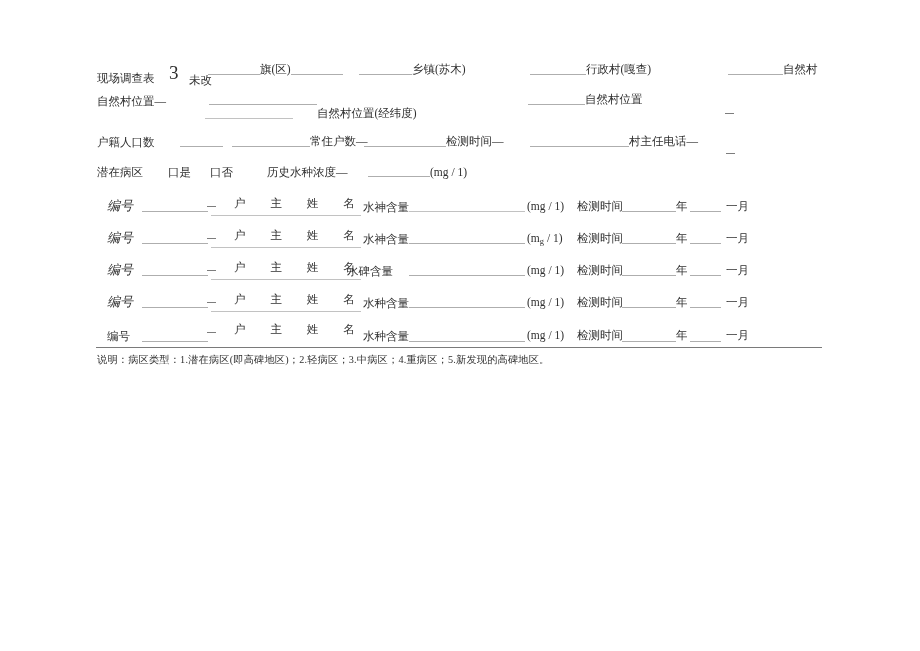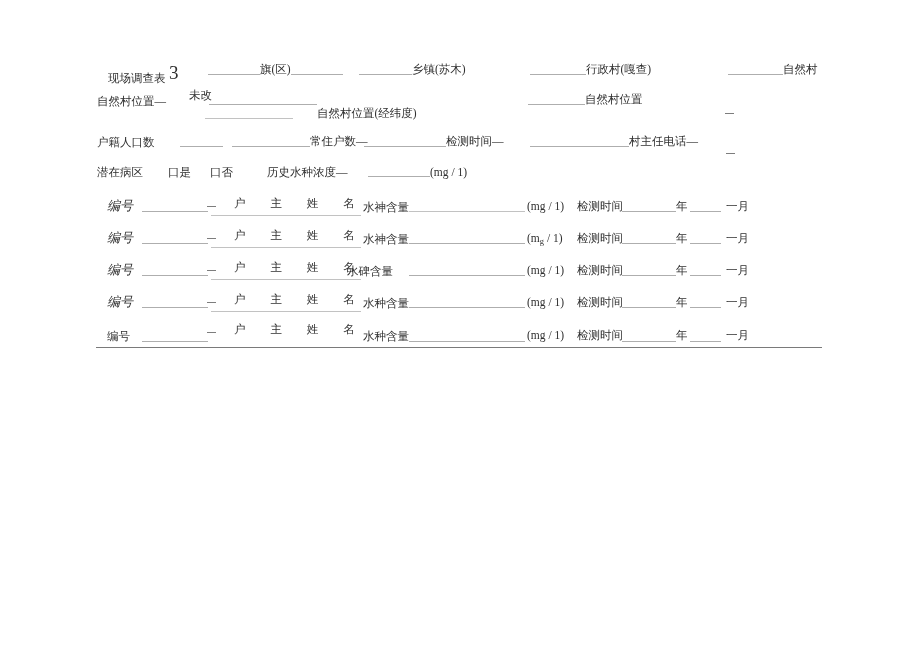--- a/index.html
+++ b/index.html
@@ -65,23 +65,23 @@
   .mgsub {
     font-size: 8.5px;
     vertical-align: -2px;
   }
 </style>
 </head>
 <body>
 
 <div class="page">
 
-  <span class="t" style="left:108px; top:73px;">现场调查表</span>
+  <span class="t" style="left:97px; top:73px;">现场调查表</span>
   <span class="t big3" style="left:169px; top:63px;">3</span>
-  <span class="t" style="left:189px; top:90px;">未改</span>
+  <span class="t" style="left:189px; top:75px;">未改</span>
 
   <div class="rule thin" style="left:208px; top:74px; width:52px;"></div>
   <span class="t" style="left:260px; top:64px;">旗(区)</span>
 
   <div class="rule thin" style="left:291px; top:74px; width:52px;"></div>
   <div class="rule thin" style="left:359px; top:74px; width:53px;"></div>
   <span class="t" style="left:412px; top:64px;">乡镇(苏木)</span>
 
   <div class="rule thin" style="left:530px; top:74px; width:56px;"></div>
   <span class="t" style="left:586px; top:64px;">行政村(嘎查)</span>
@@ -183,14 +183,15 @@
   <div class="rule thin" style="left:409px; top:341px; width:116px;"></div>
   <span class="t" style="left:527px; top:330px;">(mg / 1)</span>
   <span class="t" style="left:577px; top:330px;">检测时间</span>
   <div class="rule thin" style="left:622px; top:341px; width:54px;"></div>
   <span class="t" style="left:676px; top:330px;">年</span>
   <div class="rule thin" style="left:690px; top:341px; width:31px;"></div>
   <span class="t" style="left:726px; top:330px;">一月</span>
 
   <div class="hr-wide" style="left:96px; top:347px; width:726px;"></div>
 
+  <span class="t note" style="left:97px; top:355px;">说明：病区类型：1.潜在病区(即高碑地区)；2.轻病区；3.中病区；4.重病区；5.新发现的高碑地区。</span>
 
 </div>
 
 </body></html>

